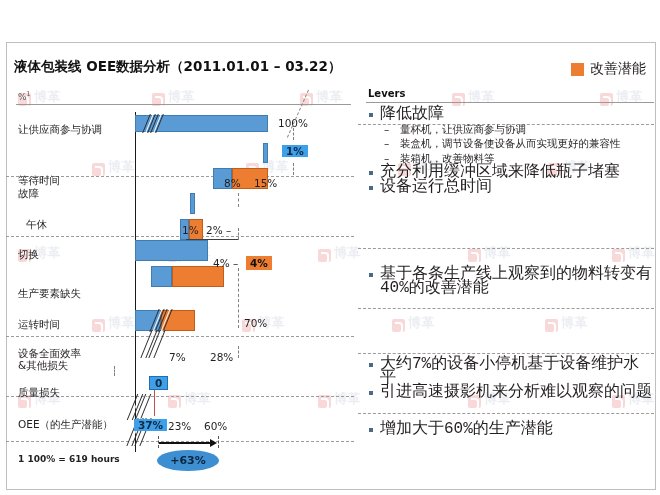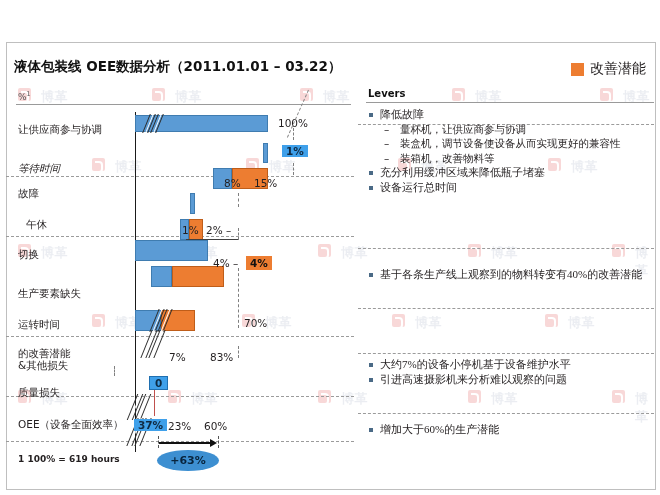--- a/index.html
+++ b/index.html
@@ -4,21 +4,21 @@
 <style>
   html,body{margin:0;padding:0;}
   body{
     width:660px;height:495px;background:#ffffff;overflow:hidden;position:relative;
     font-family:"Liberation Sans","DejaVu Sans",sans-serif;color:#231f20;
   }
   #slide{position:absolute;inset:0;width:660px;height:495px;overflow:hidden;background:#fff;}
 
   
   #watermarks{position:absolute;inset:0;pointer-events:none;z-index:0;}
-  .wm{position:absolute;display:flex;align-items:flex-start;gap:10px;opacity:.5;}
+  .wm{position:absolute;display:flex;align-items:flex-end;gap:3px;opacity:.5;}
   .wm .wm-mark{
     width:13px;height:13px;border-radius:2px;background:#f3b3b3;position:relative;flex:none;
   }
   .wm .wm-mark:after{
     content:"";position:absolute;left:3px;top:2.5px;width:6px;height:8px;
     border:2px solid #ffffff;border-left:none;border-radius:0 4px 4px 0;
   }
   .wm .wm-tx{font-size:13px;font-weight:bold;color:#d9dde6;letter-spacing:.5px;
     font-family:"DejaVu Sans","Liberation Sans",sans-serif;}
 
@@ -77,22 +77,22 @@
     transform:skewX(-22deg);}
   .brk b{position:absolute;display:block;width:0;height:100%;border-left:1px solid #2b2b2b;
     transform:skewX(-22deg);}
 
   
   #levers{position:absolute;left:366px;top:88px;width:288px;height:400px;z-index:3;}
   #leversTitle{position:absolute;left:2px;top:0;font-size:10px;font-weight:bold;color:#111;
     font-family:"DejaVu Sans","Liberation Sans",sans-serif;}
   #leversRule{position:absolute;left:0;top:14px;width:288px;height:0;border-top:1px solid #9a9a9a;}
   .lv-group{position:absolute;left:0;width:288px;}
-  .lv-b{position:relative;padding-left:14px;font-size:11px;line-height:13.5px;color:#231f20;
-    margin-bottom:1px;font-family:Liberation Serif, serif;}
+  .lv-b{position:relative;padding-left:14px;font-size:16px;line-height:13.5px;color:#231f20;
+    margin-bottom:1px;font-family:Liberation Mono, monospace;}
   .lv-b:before{content:"";position:absolute;left:3px;top:5px;width:4px;height:4px;background:#4a6a86;}
   .lv-d{position:relative;padding-left:34px;font-size:10.5px;line-height:13.5px;color:#231f20;
     margin-bottom:1px;font-family:"DejaVu Sans","Liberation Sans",sans-serif;}
   .lv-d:before{content:"–";position:absolute;left:18px;top:0;color:#231f20;}
   .lv-sep{position:absolute;left:-8px;width:296px;height:0;border-top:1px dashed #9b9b9b;}
   .lead{position:absolute;border-left:1px dashed #8a8a8a;width:0;}
 </style>
 </head>
 <body>
 
@@ -214,30 +214,30 @@
     <div id="headRule"></div>
     <div id="baseline"></div>
 
     <div class="dashrow" style="top:88px;width:348px;"></div>
     <div class="dashrow" style="top:148px;width:348px;"></div>
     <div class="dashrow" style="top:248px;width:348px;"></div>
     <div class="dashrow" style="top:308px;width:348px;"></div>
     <div class="dashrow" style="top:353px;width:348px;"></div>
 
     <div class="rowlabel" style="top:35px;">让供应商参与协调</div>
-    <div class="rowlabel" style="top:74px;font-style:italic;">等待时间</div>
+    <div class="rowlabel" style="top:86px;">等待时间</div>
     <div class="rowlabel" style="top:99px;">故障</div>
     <div class="rowlabel" style="top:130px;left:20px;">午休</div>
     <div class="rowlabel" style="top:160px;">切换</div>
     <div class="rowlabel" style="top:199px;">生产要素缺失</div>
     <div class="rowlabel" style="top:230px;">运转时间</div>
-    <div class="rowlabel" style="top:259px;">的改善潜能</div>
+    <div class="rowlabel" style="top:259px;">设备全面效率</div>
     <div class="rowlabel" style="top:271px;">&amp;其他损失</div>
     <div class="rowlabel" style="top:298px;">质量损失</div>
-    <div class="rowlabel" style="top:330px;">OEE（设备全面效率）</div>
+    <div class="rowlabel" style="top:330px;">OEE（的生产潜能）</div>
 
     <div class="bar" style="left:129px;top:27px;width:133px;">
       <div class="seg blue" style="left:0;width:133px;"></div>
       <div class="brk" style="left:11px;top:-1px;height:19px;">
         <b style="left:0;"></b>
           <i style="left:2.5px;"></i>
           <b style="left:5px;"></b>
         <b style="left:8px;"></b>
           <i style="left:10.5px;"></i>
           <b style="left:13px;"></b>
@@ -323,21 +323,21 @@
     <div class="plab" style="left:272px;top:29px;">100%</div>
     <div class="plab box-lblue" style="left:276px;top:57px;">1%</div>
     <div class="plab" style="left:218px;top:89px;">8%</div>
     <div class="plab" style="left:248px;top:89px;">15%</div>
     <div class="plab" style="left:176px;top:136px;">1%</div>
     <div class="plab" style="left:200px;top:136px;">2% –</div>
     <div class="plab" style="left:207px;top:169px;">4% –</div>
     <div class="plab box-orange" style="left:240px;top:168px;">4%</div>
     <div class="plab" style="left:238px;top:229px;">70%</div>
     <div class="plab" style="left:163px;top:263px;">7%</div>
-    <div class="plab" style="left:204px;top:263px;">83%</div>
+    <div class="plab" style="left:204px;top:263px;">28%</div>
     <div class="plab box-lblue" style="left:128px;top:331px;text-align:center;">37%</div>
     <div class="plab" style="left:162px;top:332px;">23%</div>
     <div class="plab" style="left:198px;top:332px;">60%</div>
 
     <div id="arrowCapL" style="left:152px;top:348px;height:12px;"></div>
     <div id="arrowCapR" style="left:212px;top:348px;height:12px;"></div>
     <div id="arrowLine" style="left:153px;top:354px;width:52px;"></div>
     <div id="arrowHead" style="left:204px;top:350.5px;"></div>
     <div id="ellipse" style="left:151px;top:362px;width:62px;height:21px;">+63%</div>
 

